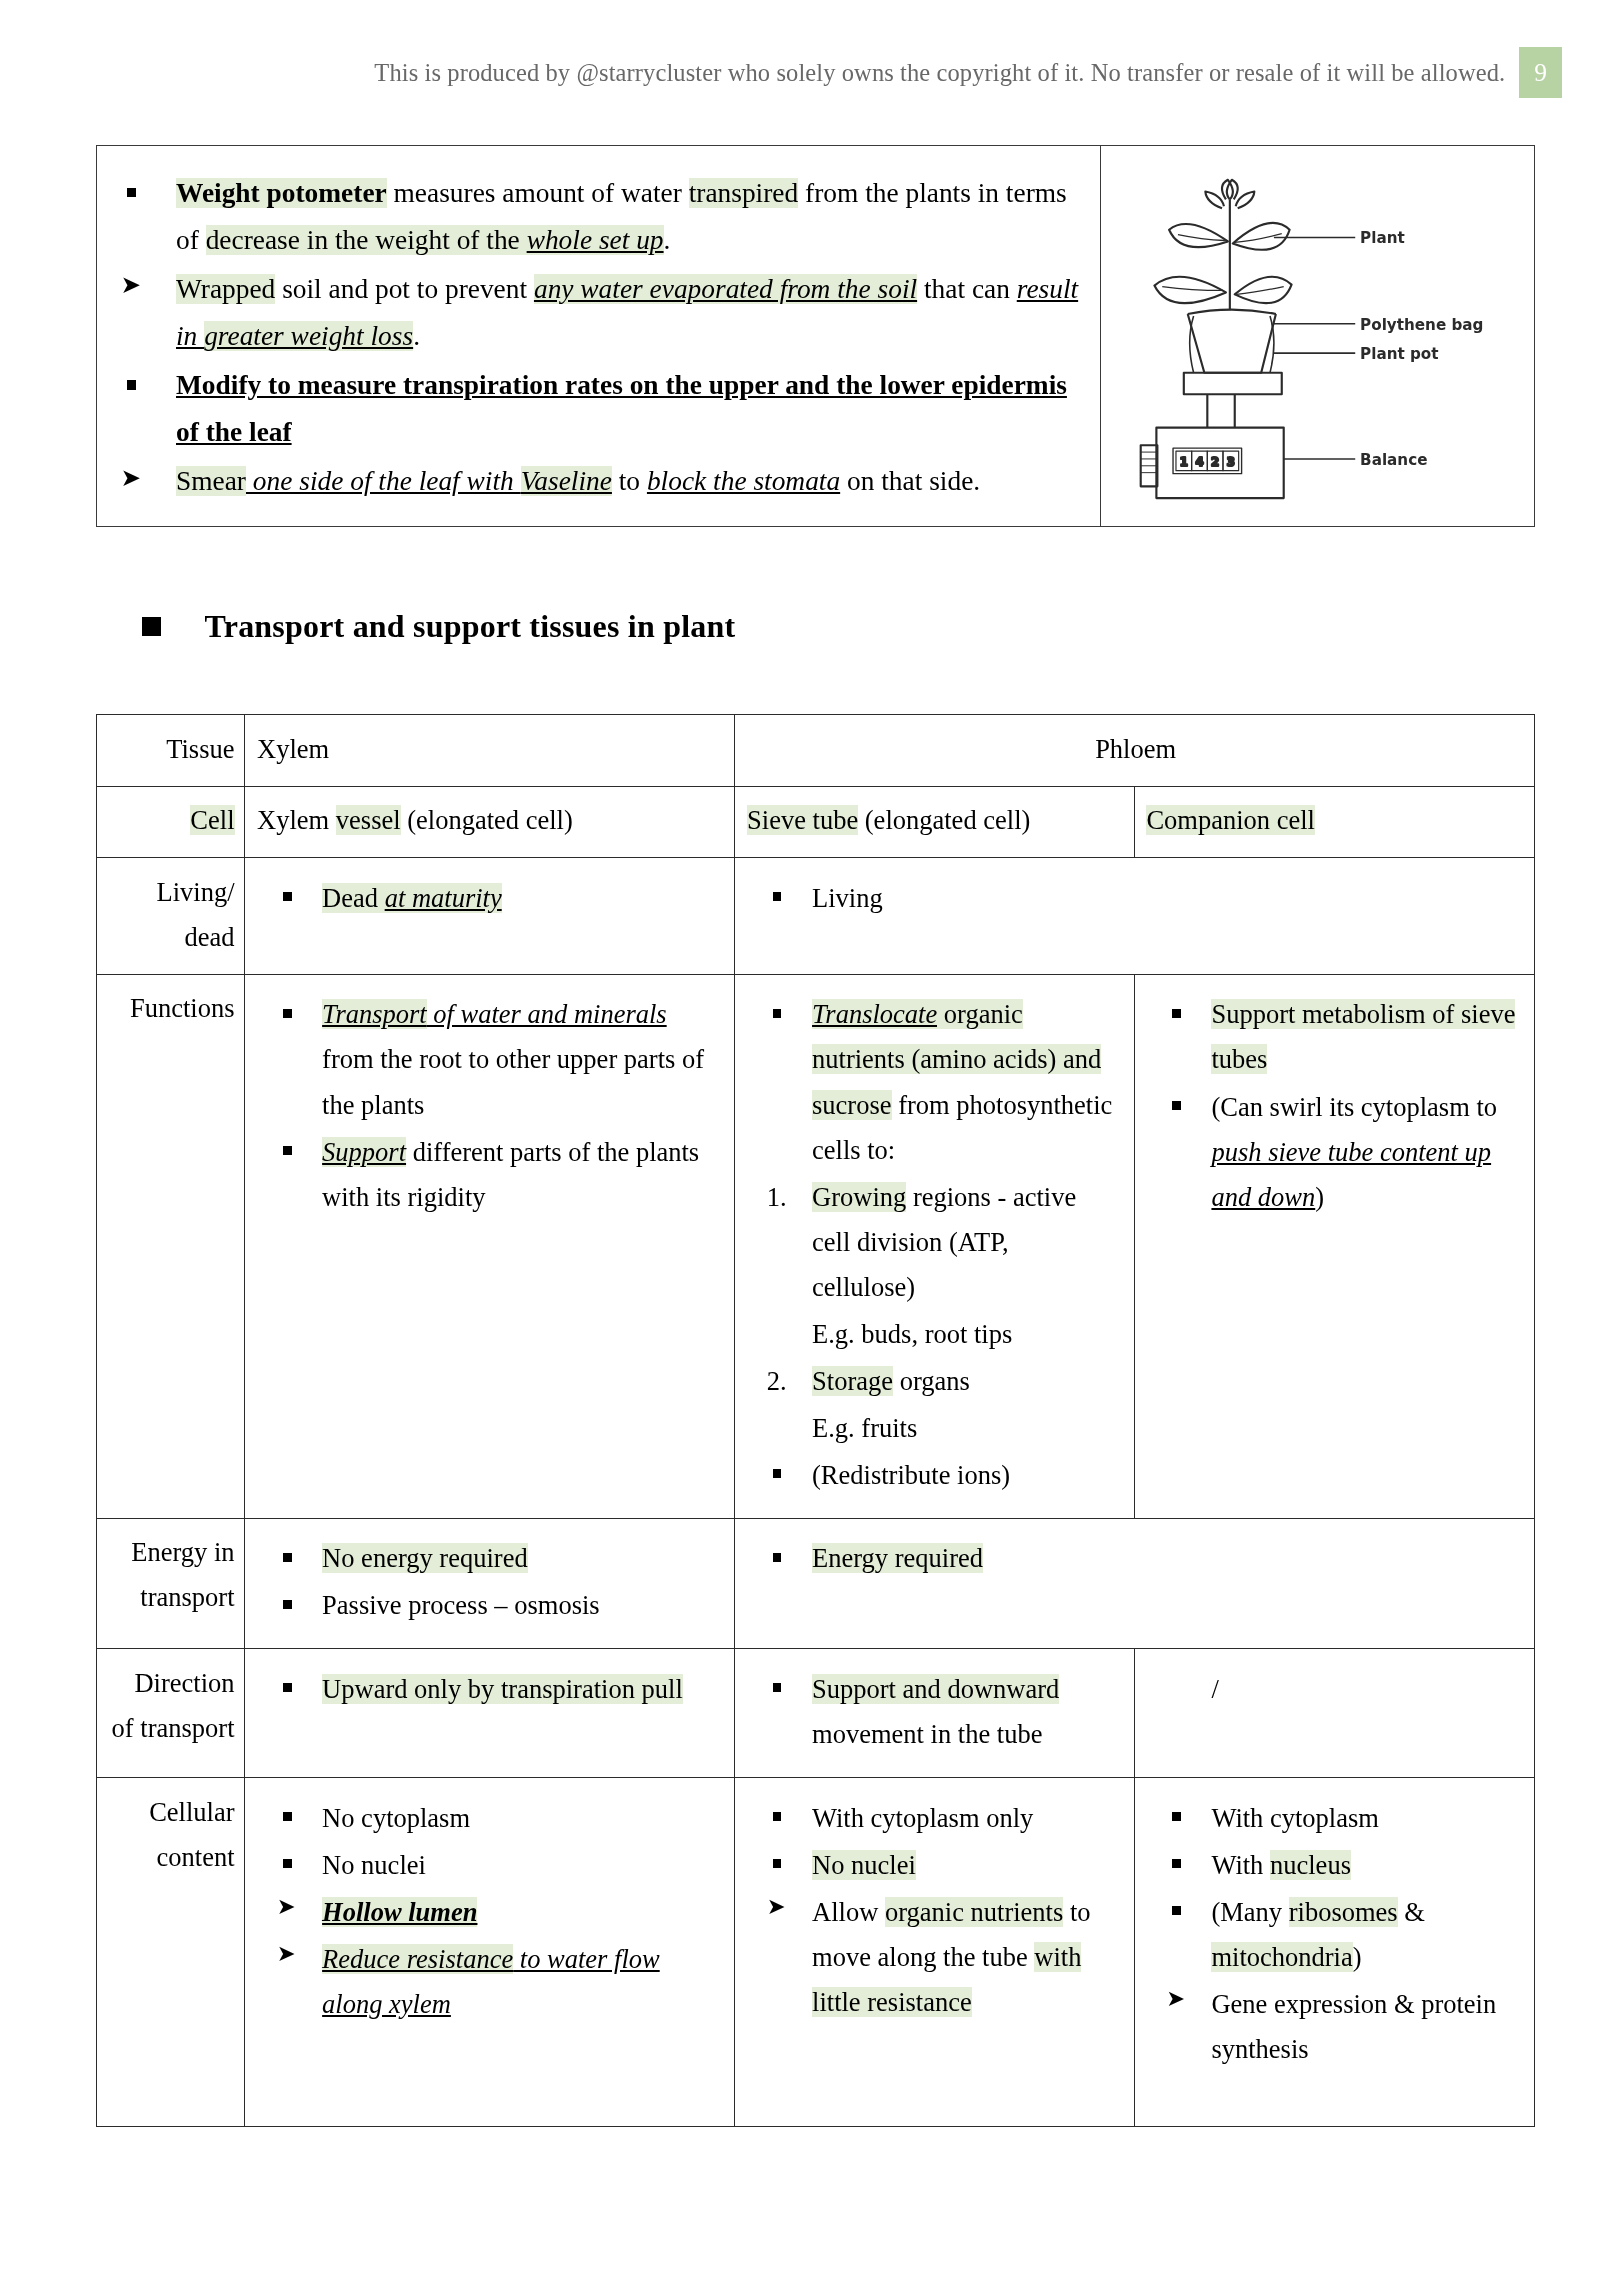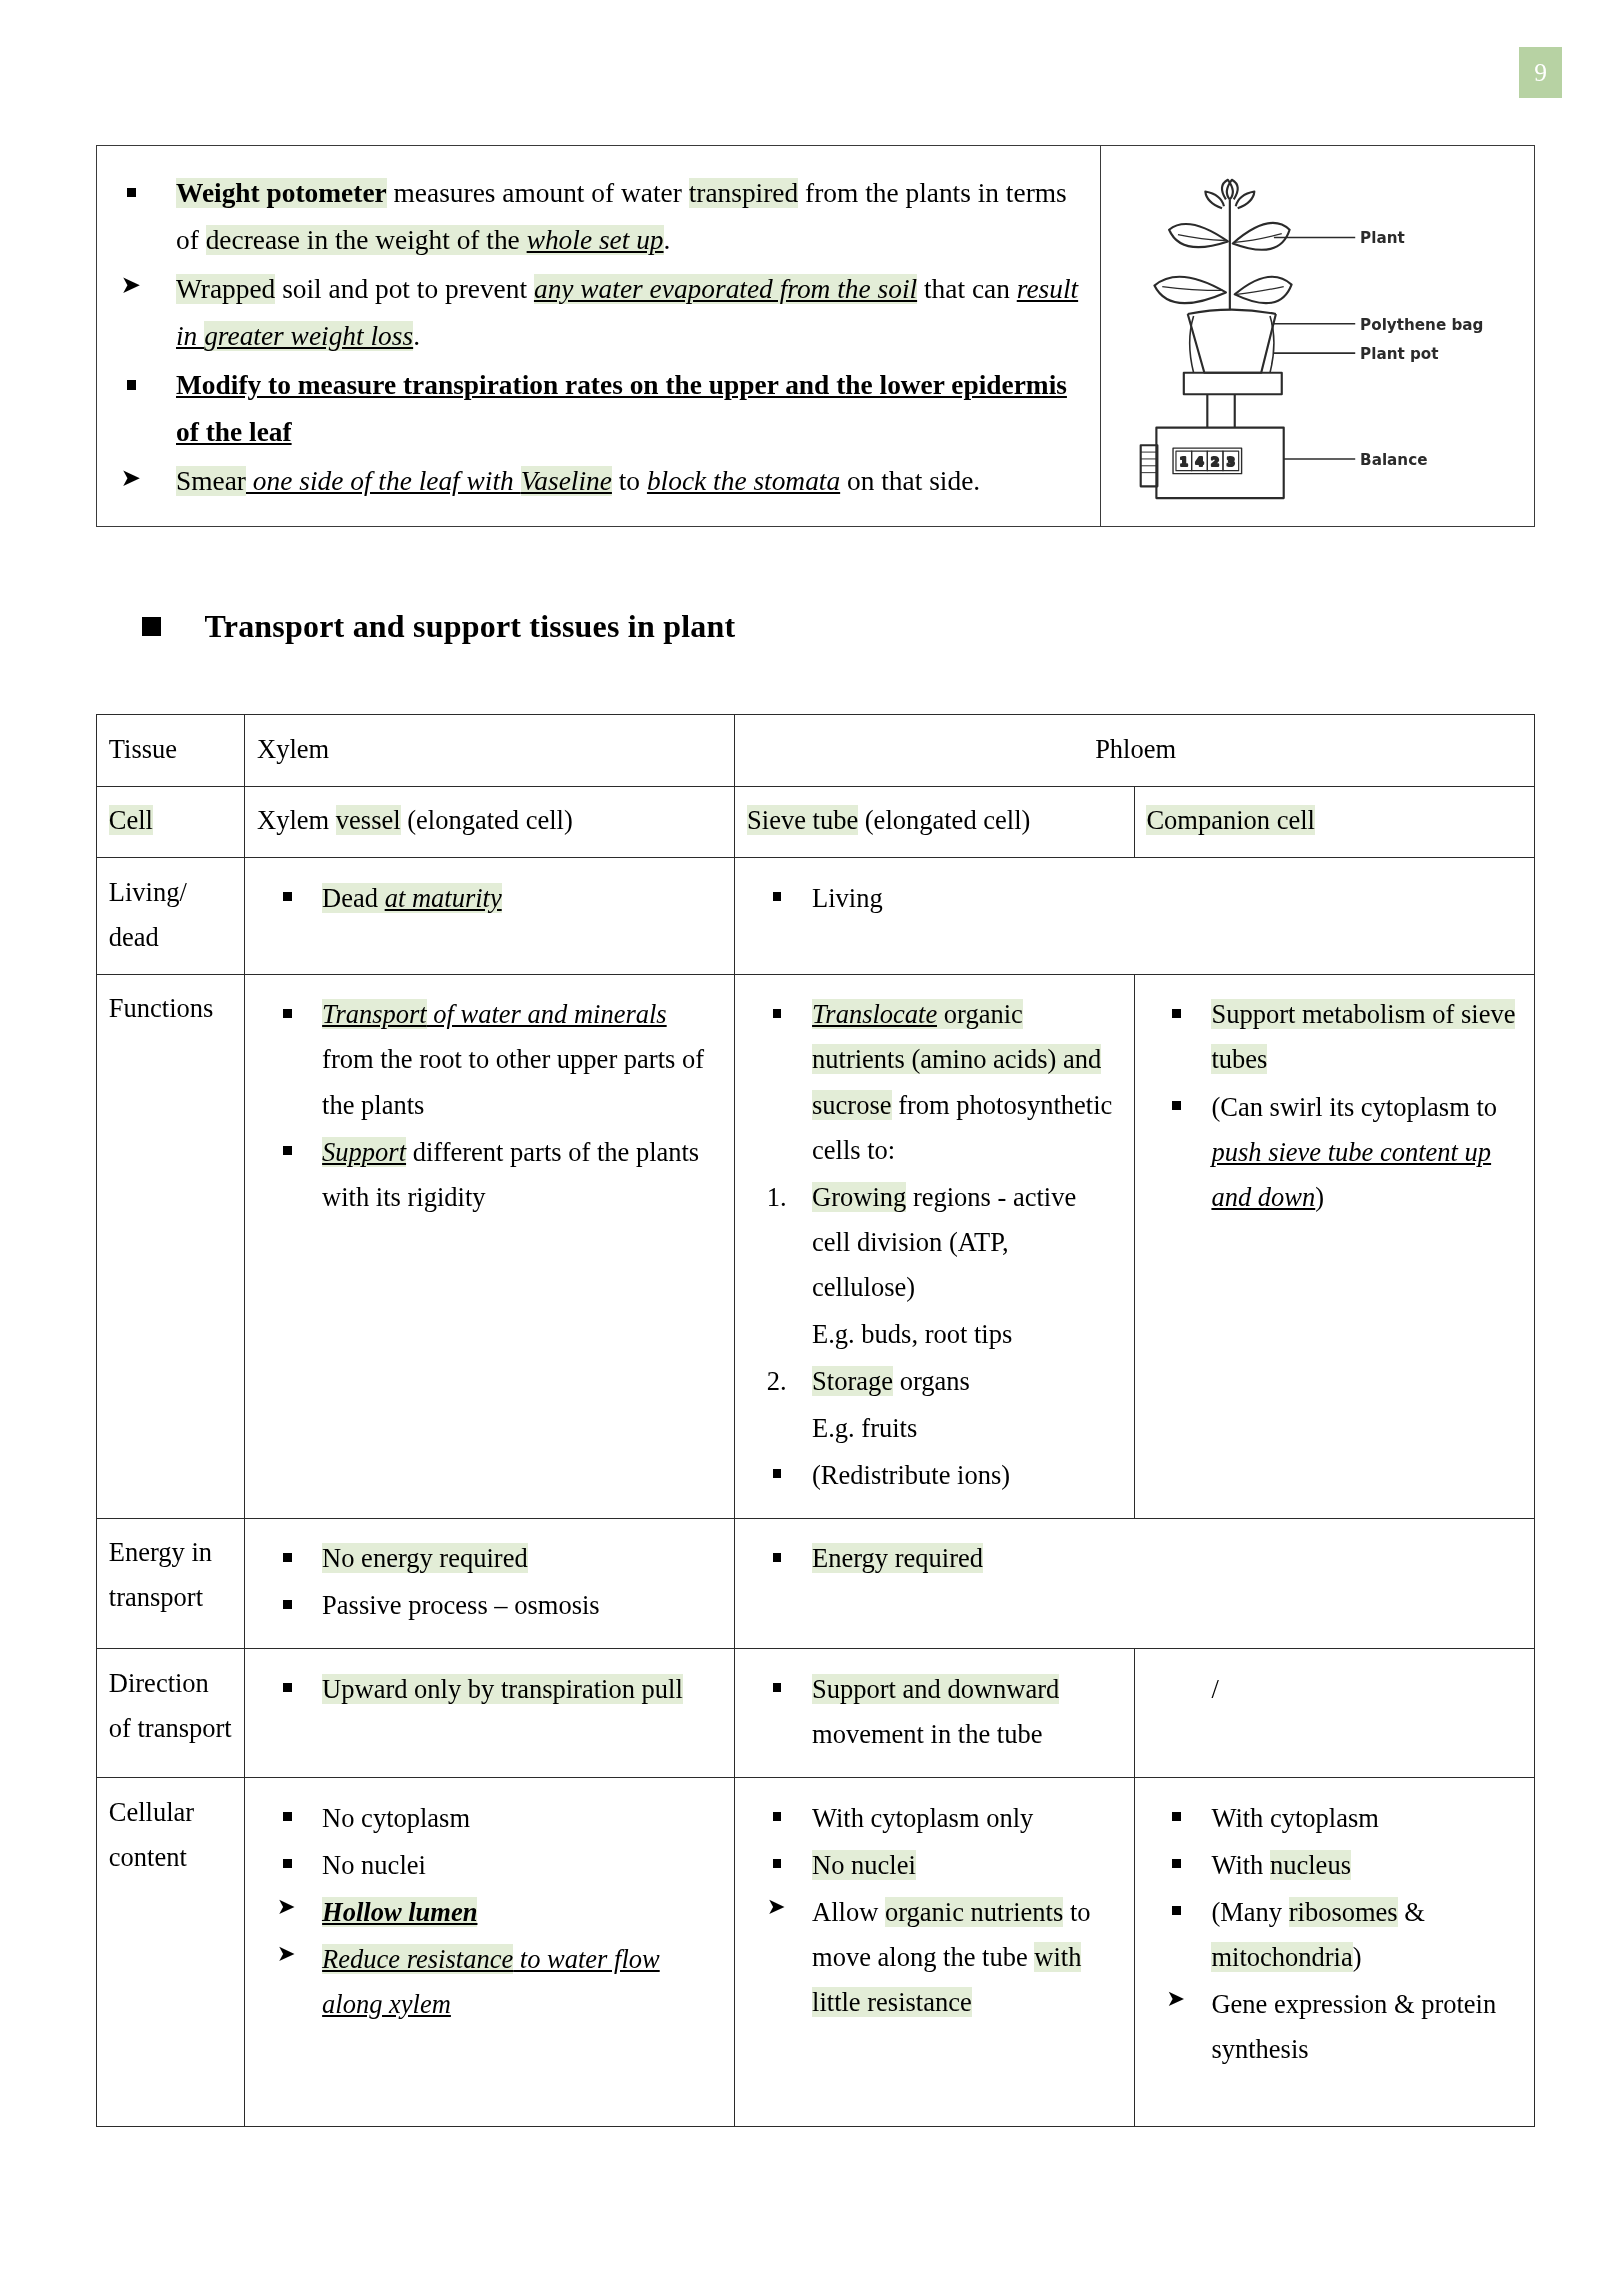--- a/index.html
+++ b/index.html
@@ -90,31 +90,32 @@
     position:absolute; left:96px; top:714px;
     width:1439px;
     border-collapse:collapse;
     font-size:26.5px; line-height:1.70;
   }
   table.tbl td{
     border:1.3px solid #2b2b2b;
     vertical-align:top;
     padding:11.8px 9.8px 13.7px 11.8px;
   }
-  td.c-tissue{ width:129px; }
+  td.c-tissue{ width:129px;text-align:right; }
   td.c-xylem { width:508px; }
   td.c-sieve { width:400px; }
   td.c-comp  { width:402px; }
   td.center{ text-align:center; }
   .cellpad{ padding-top:2px; }
 </style>
 </head>
 <body>
 
 <div class="page-header">
+  <div class="header-note">This is produced by @starrycluster who solely owns the copyright of it. No transfer or resale of it will be allowed.</div>
   <div class="page-badge">9</div>
 </div>
 
 <div class="exp-box">
   <div class="exp-text">
     <ul class="bl" id="exp-bullets">
         <li class="sq"><span class="hl b">Weight potometer</span><span> measures amount of water </span><span class="hl">transpired</span><span> from the plants in terms of </span><span class="hl">decrease in the weight of the </span><span class="hl u i">whole set up</span><span>.</span></li>
         <li class="arrow"><span class="hl">Wrapped</span><span> soil and pot to prevent </span><span class="hl u i">any water evaporated from the soil</span><span> that can </span><span class="u i">result in </span><span class="hl u i">greater weight loss</span><span>.</span></li>
         <li class="sq"><span class="u b">Modify to measure transpiration rates on the upper and the lower epidermis of the leaf</span></li>
         <li class="arrow"><span class="hl">Smear</span><span class="u i"> one side of the leaf with </span><span class="hl u i">Vaseline</span><span> to </span><span class="u i">block the stomata</span><span> on that side.</span></li>

